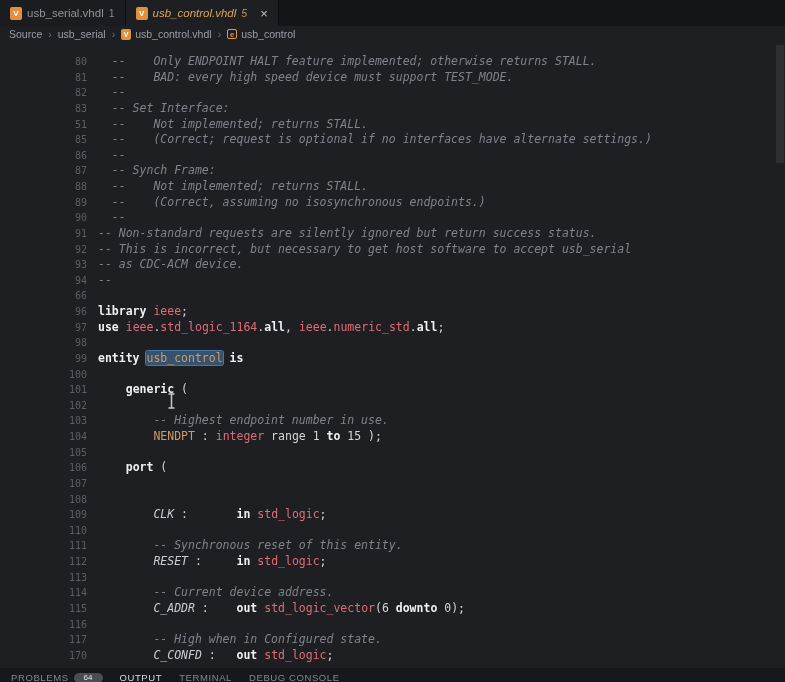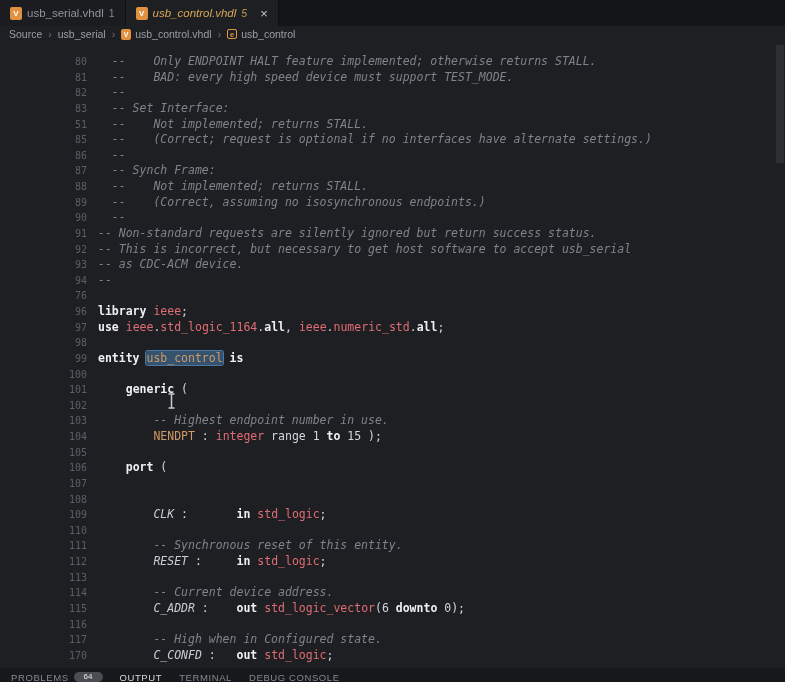--- a/index.html
+++ b/index.html
@@ -35,21 +35,21 @@
   .tok-t{color:#e06c75}
   .tok-i{color:#d19a66;font-weight:normal}
   .tok-v{color:#c9cdd5;font-style:italic}
   .tok-h{color:#d19a66;background:#35536f;box-shadow:0 0 0 1px #4a76a0;border-radius:2px}
   .scrollbar{position:absolute;top:0;right:0;width:10px;bottom:0}
   .scroll-thumb{position:absolute;top:3px;right:1px;width:8px;height:118px;background:rgba(125,130,138,.16)}
   .ibeam{position:absolute;left:166px;top:350px;width:11px;height:18px;pointer-events:none}
 
   
   .panelbar{position:absolute;left:0;right:0;bottom:0;height:14px;background:#17181b;display:flex;align-items:flex-start;gap:17px;padding:4px 0 0 11px;font-size:9.5px;letter-spacing:.6px;color:#84888f;overflow:hidden}
-  .ptab{display:flex;align-items:flex-start;gap:5px;cursor:pointer;white-space:nowrap}
+  .ptab{display:flex;align-items:center;gap:5px;cursor:pointer;white-space:nowrap}
   .ptab.active{color:#d7d9dd}
   .pbadge{background:#4b4d52;color:#e3e4e7;border-radius:7px;padding:0 10px;font-size:8px;letter-spacing:0;line-height:10px}
 </style>
 </head>
 <body>
 
 <div class="window">
 
   <div class="tabbar">
     <div class="tab inactive">
@@ -91,21 +91,21 @@
         <div class="line"><span class="ln">85</span><span class="code"><span class="tok-c">  --    (Correct; request is optional if no interfaces have alternate settings.)</span></span></div>
         <div class="line"><span class="ln">86</span><span class="code"><span class="tok-c">  --</span></span></div>
         <div class="line"><span class="ln">87</span><span class="code"><span class="tok-c">  -- Synch Frame:</span></span></div>
         <div class="line"><span class="ln">88</span><span class="code"><span class="tok-c">  --    Not implemented; returns STALL.</span></span></div>
         <div class="line"><span class="ln">89</span><span class="code"><span class="tok-c">  --    (Correct, assuming no isosynchronous endpoints.)</span></span></div>
         <div class="line"><span class="ln">90</span><span class="code"><span class="tok-c">  --</span></span></div>
         <div class="line"><span class="ln">91</span><span class="code"><span class="tok-c">-- Non-standard requests are silently ignored but return success status.</span></span></div>
         <div class="line"><span class="ln">92</span><span class="code"><span class="tok-c">-- This is incorrect, but necessary to get host software to accept usb_serial</span></span></div>
         <div class="line"><span class="ln">93</span><span class="code"><span class="tok-c">-- as CDC-ACM device.</span></span></div>
         <div class="line"><span class="ln">94</span><span class="code"><span class="tok-c">--</span></span></div>
-        <div class="line"><span class="ln">76</span><span class="code"></span></div>
+        <div class="line"><span class="ln">66</span><span class="code"></span></div>
         <div class="line"><span class="ln">96</span><span class="code"><span class="tok-k">library</span><span class="tok-p"> </span><span class="tok-t">ieee</span><span class="tok-p">;</span></span></div>
         <div class="line"><span class="ln">97</span><span class="code"><span class="tok-k">use</span><span class="tok-p"> </span><span class="tok-t">ieee</span><span class="tok-p">.</span><span class="tok-t">std_logic_1164</span><span class="tok-p">.</span><span class="tok-k">all</span><span class="tok-p">, </span><span class="tok-t">ieee</span><span class="tok-p">.</span><span class="tok-t">numeric_std</span><span class="tok-p">.</span><span class="tok-k">all</span><span class="tok-p">;</span></span></div>
         <div class="line"><span class="ln">98</span><span class="code"></span></div>
         <div class="line"><span class="ln">99</span><span class="code"><span class="tok-k">entity</span><span class="tok-p"> </span><span class="tok-h">usb_control</span><span class="tok-p"> </span><span class="tok-k">is</span></span></div>
         <div class="line"><span class="ln">100</span><span class="code"></span></div>
         <div class="line"><span class="ln">101</span><span class="code"><span class="tok-p">    </span><span class="tok-k">generic</span><span class="tok-p"> (</span></span></div>
         <div class="line"><span class="ln">102</span><span class="code"></span></div>
         <div class="line"><span class="ln">103</span><span class="code"><span class="tok-c">        -- Highest endpoint number in use.</span></span></div>
         <div class="line"><span class="ln">104</span><span class="code"><span class="tok-p">        </span><span class="tok-i">NENDPT</span><span class="tok-p"> : </span><span class="tok-t">integer</span><span class="tok-p"> range 1 </span><span class="tok-k">to</span><span class="tok-p"> 15 );</span></span></div>
         <div class="line"><span class="ln">105</span><span class="code"></span></div>

